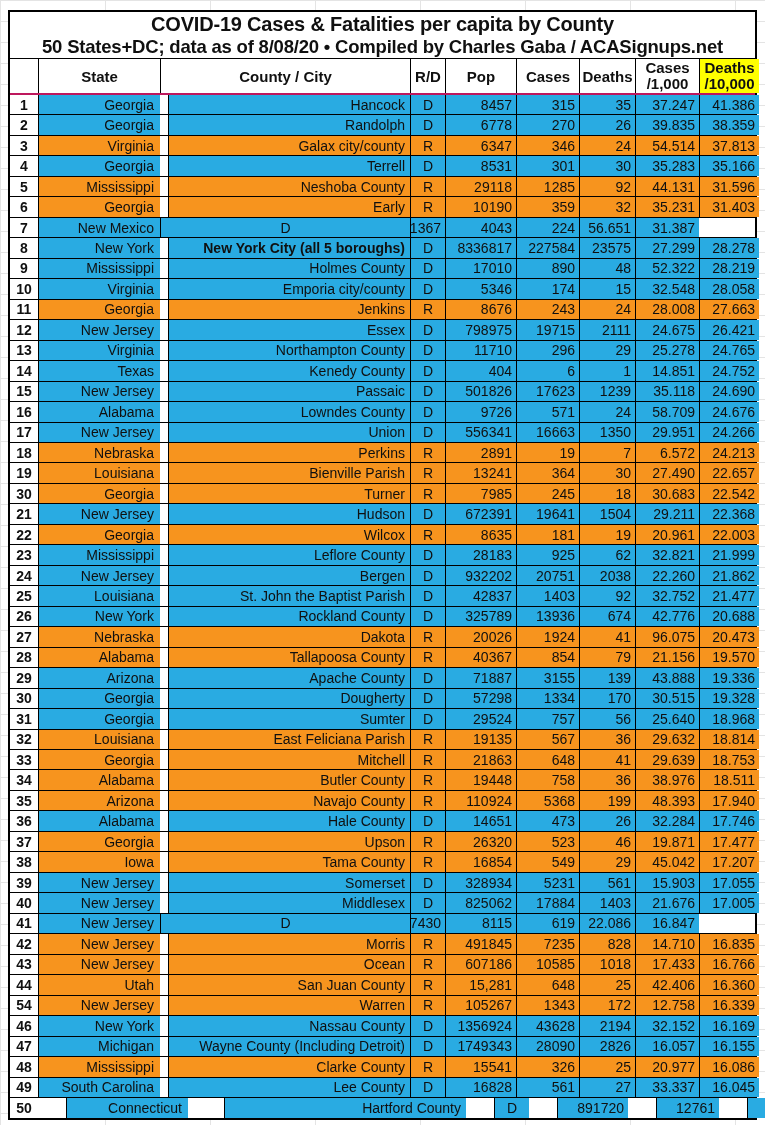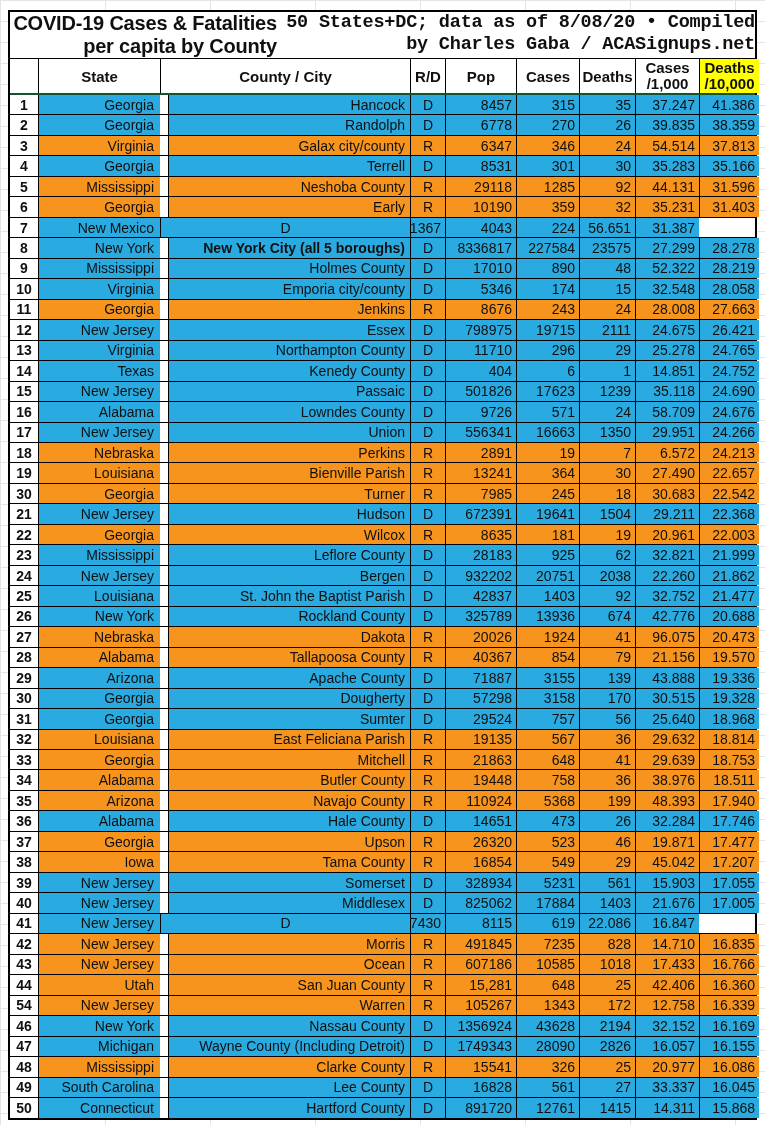--- a/index.html
+++ b/index.html
@@ -13,35 +13,35 @@
     font-family:"Liberation Sans", sans-serif;
     color:#101010;
     -webkit-font-smoothing:antialiased;
   }
   *{box-sizing:border-box;}
   .sheet{position:relative;padding:10px 8px 0 8px;}
   .tbl{width:749px;border:2px solid #000;background:#fff;}
 
   .title-block{
     height:47px;border-bottom:1px solid #000;background:#fff;
-    display:flex;justify-content:center;text-align:right;
+    display:flex;flex-direction:column;justify-content:center;text-align:center;
   }
   .title-line1{font-size:20px;font-weight:bold;line-height:23px;letter-spacing:-0.2px;}
-  .title-line2{font-size:18.5px;font-weight:bold;line-height:22px;letter-spacing:-0.2px;font-family:Liberation Mono, monospace;}
+  .title-line2{font-size:18.5px;font-weight:bold;line-height:22px;letter-spacing:-0.2px;}
 
   .grid-row{display:grid;grid-template-columns:28px 122px 250px 35px 71px 63px 56px 64px 60px;}
 
-  .hdr{height:36px;border-bottom:2px solid #14532d;font-weight:bold;font-size:15px;background:#fff;}
+  .hdr{height:36px;border-bottom:2px solid #be185d;font-weight:bold;font-size:15px;background:#fff;}
   .hdr .c{display:flex;align-items:center;justify-content:center;border-left:1px solid #000;text-align:center;}
   .hdr .c:first-child{border-left:none;}
   .hdr .two{flex-direction:column;line-height:16px;}
   .hdr .yellow{background:#FFFF00;}
 
   .row{height:20.48px;border-bottom:1px solid #000;font-size:14px;}
-  .row:last-child{border-bottom:none;}
+  .row:last-child{border-bottom:none;gap:28px;}
   .row .c{display:flex;align-items:center;border-left:1px solid #000;overflow:hidden;white-space:nowrap;height:100%;}
   .row .c:first-child{border-left:none;background:#fff;font-weight:bold;justify-content:center;font-size:14px;}
   .dem .c:not(.rank){background:#29ABE2;}
   .rep .c:not(.rank){background:#F7941E;}
   .cell-right{justify-content:flex-end;padding-right:4px;}
   .state-cell{justify-content:flex-end;padding-right:6px;}
   .county-cell{justify-content:flex-end;padding-right:5px;margin-left:8px;}
   .rd-cell{justify-content:center;}
   .bold{font-weight:bold;}
 </style>
@@ -392,21 +392,21 @@
           <div class="c cell-right">139</div>
           <div class="c cell-right">43.888</div>
           <div class="c cell-right">19.336</div>
         </div>
         <div class="grid-row row dem">
           <div class="c rank">30</div>
           <div class="c state-cell">Georgia</div>
           <div class="c county-cell">Dougherty</div>
           <div class="c rd-cell">D</div>
           <div class="c cell-right">57298</div>
-          <div class="c cell-right">3158</div>
+          <div class="c cell-right">1334</div>
           <div class="c cell-right">170</div>
           <div class="c cell-right">30.515</div>
           <div class="c cell-right">19.328</div>
         </div>
         <div class="grid-row row dem">
           <div class="c rank">31</div>
           <div class="c state-cell">Georgia</div>
           <div class="c county-cell">Sumter</div>
           <div class="c rd-cell">D</div>
           <div class="c cell-right">29524</div>

